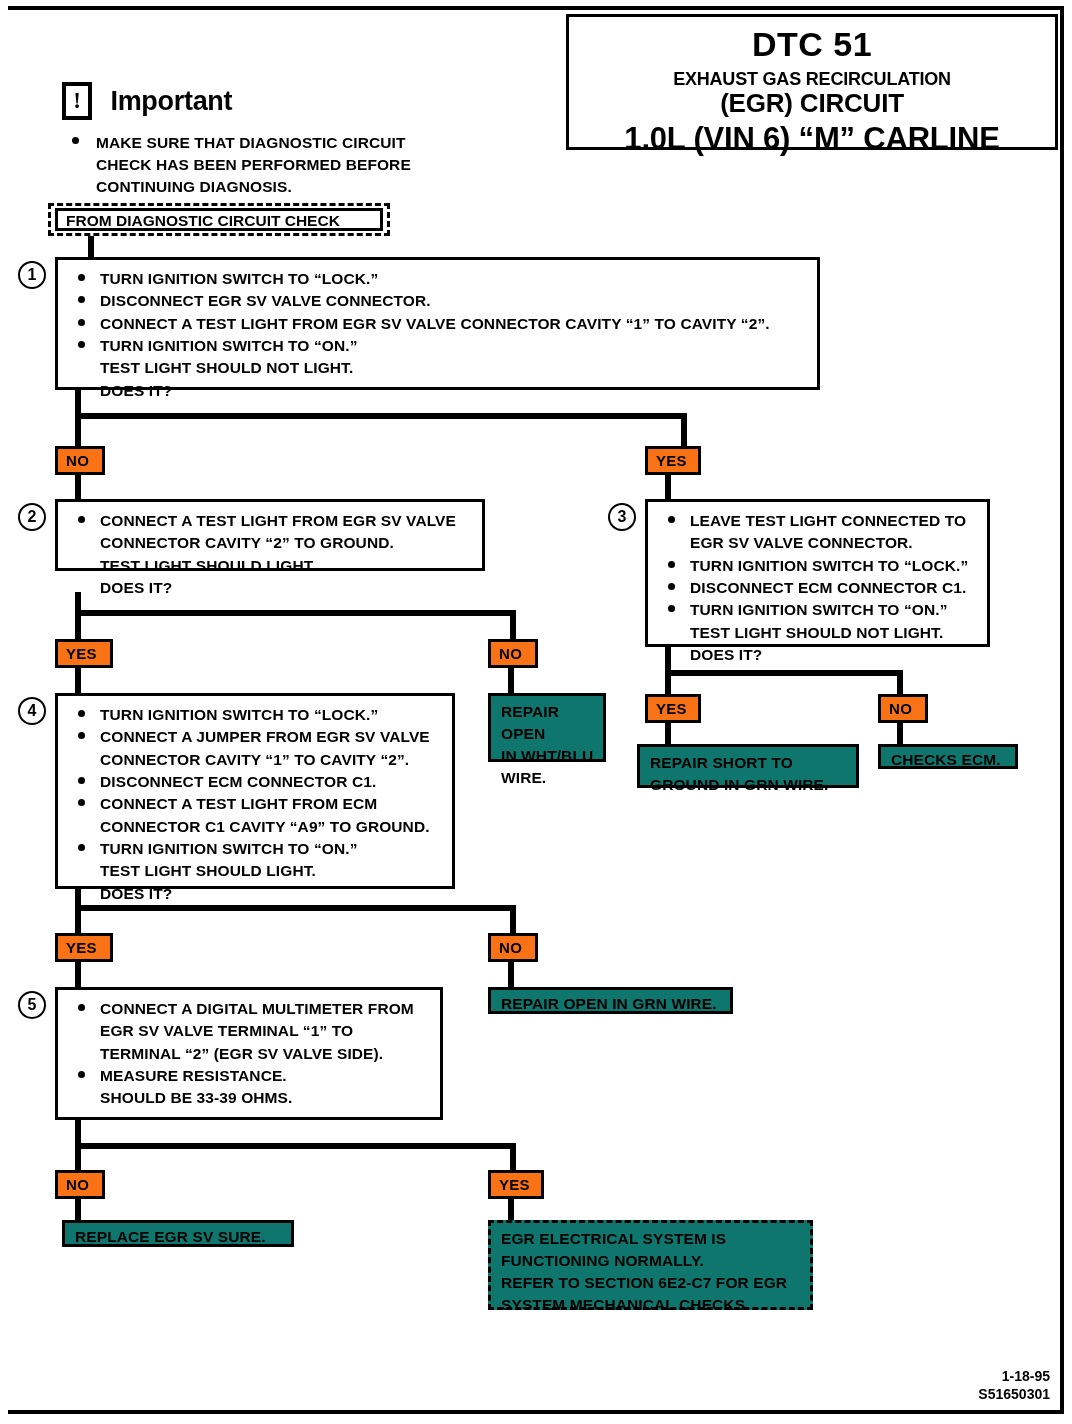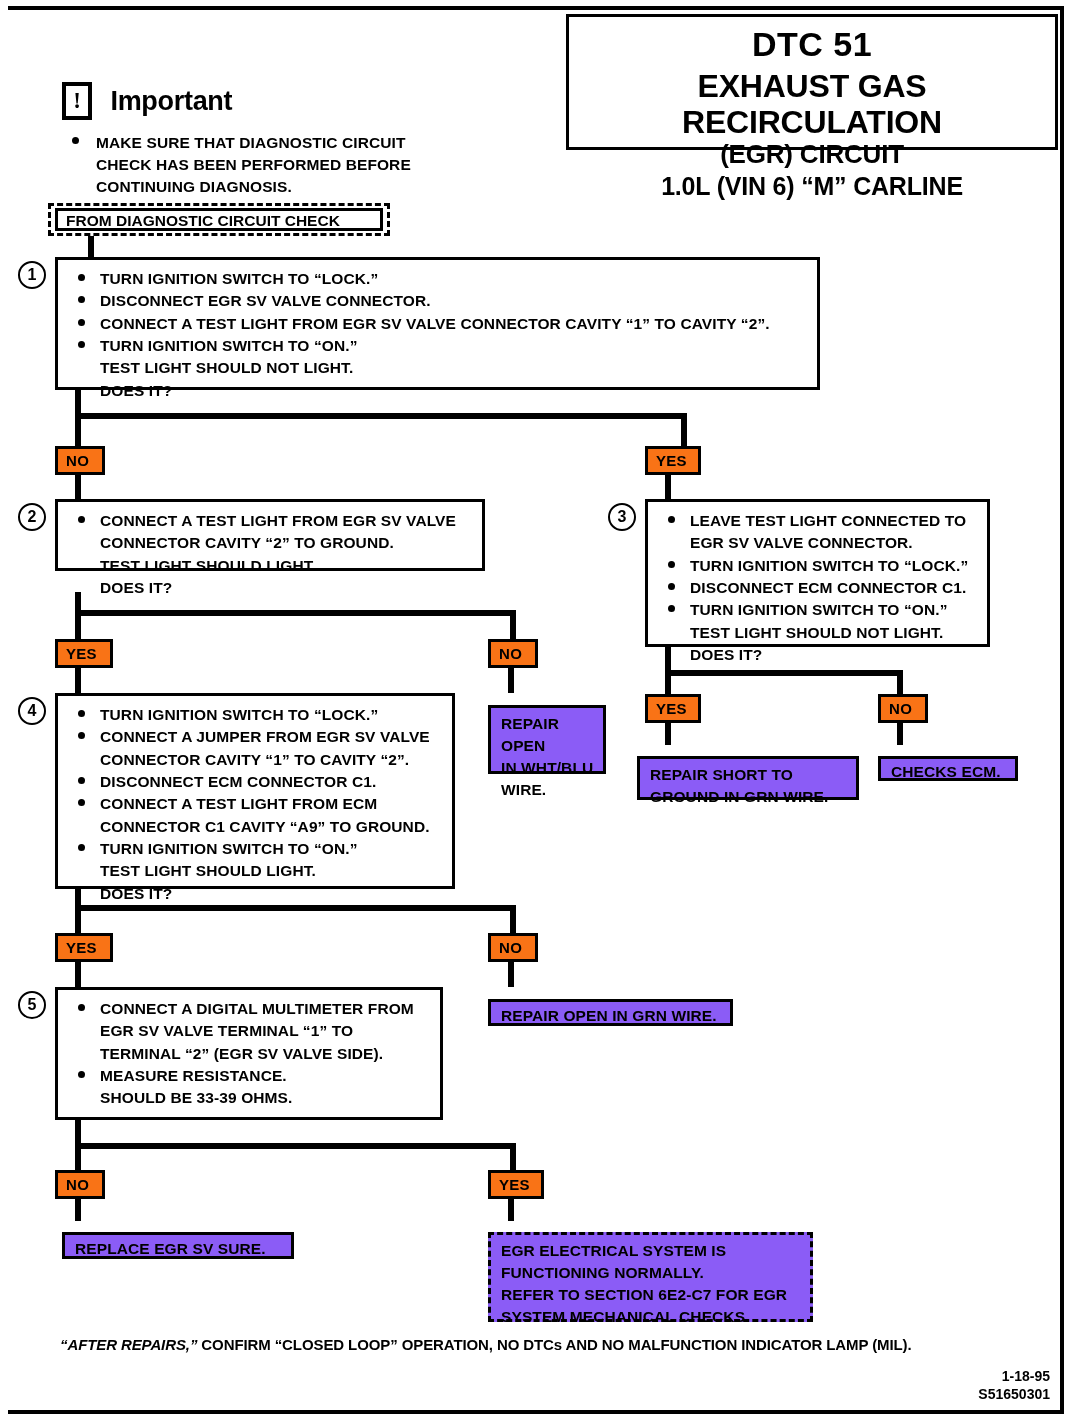--- a/index.html
+++ b/index.html
@@ -22,23 +22,23 @@
 
   
   .title-box{
     position:absolute;left:566px;top:14px;width:492px;height:136px;
     border:3px solid #000;background:#fff;box-sizing:border-box;
     text-align:center;
   }
   .title-dtc{
     font-size:34px;font-weight:bold;letter-spacing:0.5px;margin-top:10px;line-height:1.05;
   }
-  .title-l1{font-size:32px;font-weight:bold;line-height:1.12;margin-top:6px;letter-spacing:-0.2px;}
+  .title-l1{font-size:18px;font-weight:bold;line-height:1.12;margin-top:6px;letter-spacing:-0.2px;}
   .title-l2{font-size:26px;font-weight:bold;line-height:1.12;letter-spacing:-0.2px;}
-  .title-l3{font-size:25px;font-weight:bold;line-height:1.2;margin-top:2px;letter-spacing:-0.2px;}
+  .title-l3{font-size:31px;font-weight:bold;line-height:1.2;margin-top:2px;letter-spacing:-0.2px;}
 
   
   .imp-wrap{position:absolute;left:62px;top:82px;}
   .imp-icon{
     width:30px;height:38px;border:4px solid #000;box-sizing:border-box;
     display:inline-block;vertical-align:middle;position:relative;background:#fff;
   }
   .imp-icon .bang{
     position:absolute;left:0;right:0;top:3px;text-align:center;
     font-size:23px;font-weight:bold;line-height:1;font-family:"Liberation Serif",serif;
@@ -74,24 +74,23 @@
     font-size:16px;font-weight:bold;line-height:23px;
   }
 
   .yn{
     position:absolute;border:3px solid #000;box-sizing:border-box;background:#f97316;
     font-size:15px;font-weight:bold;display:flex;align-items:center;
     padding-left:8px;letter-spacing:0.3px;
   }
 
   .term{
-    position:absolute;border:3px solid #000;box-sizing:border-box;background:#8b5cf6;
+    position:absolute;border:3px solid #000;box-sizing:border-box;background:#0f766e;
     font-size:15.5px;font-weight:bold;line-height:1.42;letter-spacing:0.1px;
     padding:5px 8px 4px 10px;
-    margin-top:12px;
   }
   .term.dashed{border-style:dashed;}
 
   .ln{position:absolute;background:#000;}
 
   
   .footer-note{
     position:absolute;left:60px;top:1336px;width:990px;
     font-size:15px;font-weight:bold;letter-spacing:-0.1px;
   }
@@ -264,19 +263,18 @@
     <div>REPLACE EGR SV SURE.</div>
   </div>
 
   <div class="term dashed" style="left:488px;top:1220px;width:325px;height:90px;">
     <div>EGR ELECTRICAL SYSTEM IS</div>
     <div>FUNCTIONING NORMALLY.</div>
     <div>REFER TO SECTION 6E2-C7 FOR EGR</div>
     <div>SYSTEM MECHANICAL CHECKS.</div>
   </div>
 
-  <div class="footer-note"><i>“AFTER REPAIRS,”</i><span> CONFIRM “CLOSED LOOP” OPERATION, NO DTCs AND NO MALFUNCTION INDICATOR LAMP (MIL).</span></div>
   <div class="doc-code">
     <div>1-18-95</div>
     <div>S51650301</div>
   </div>
 
 </div>
 
 </body></html>

